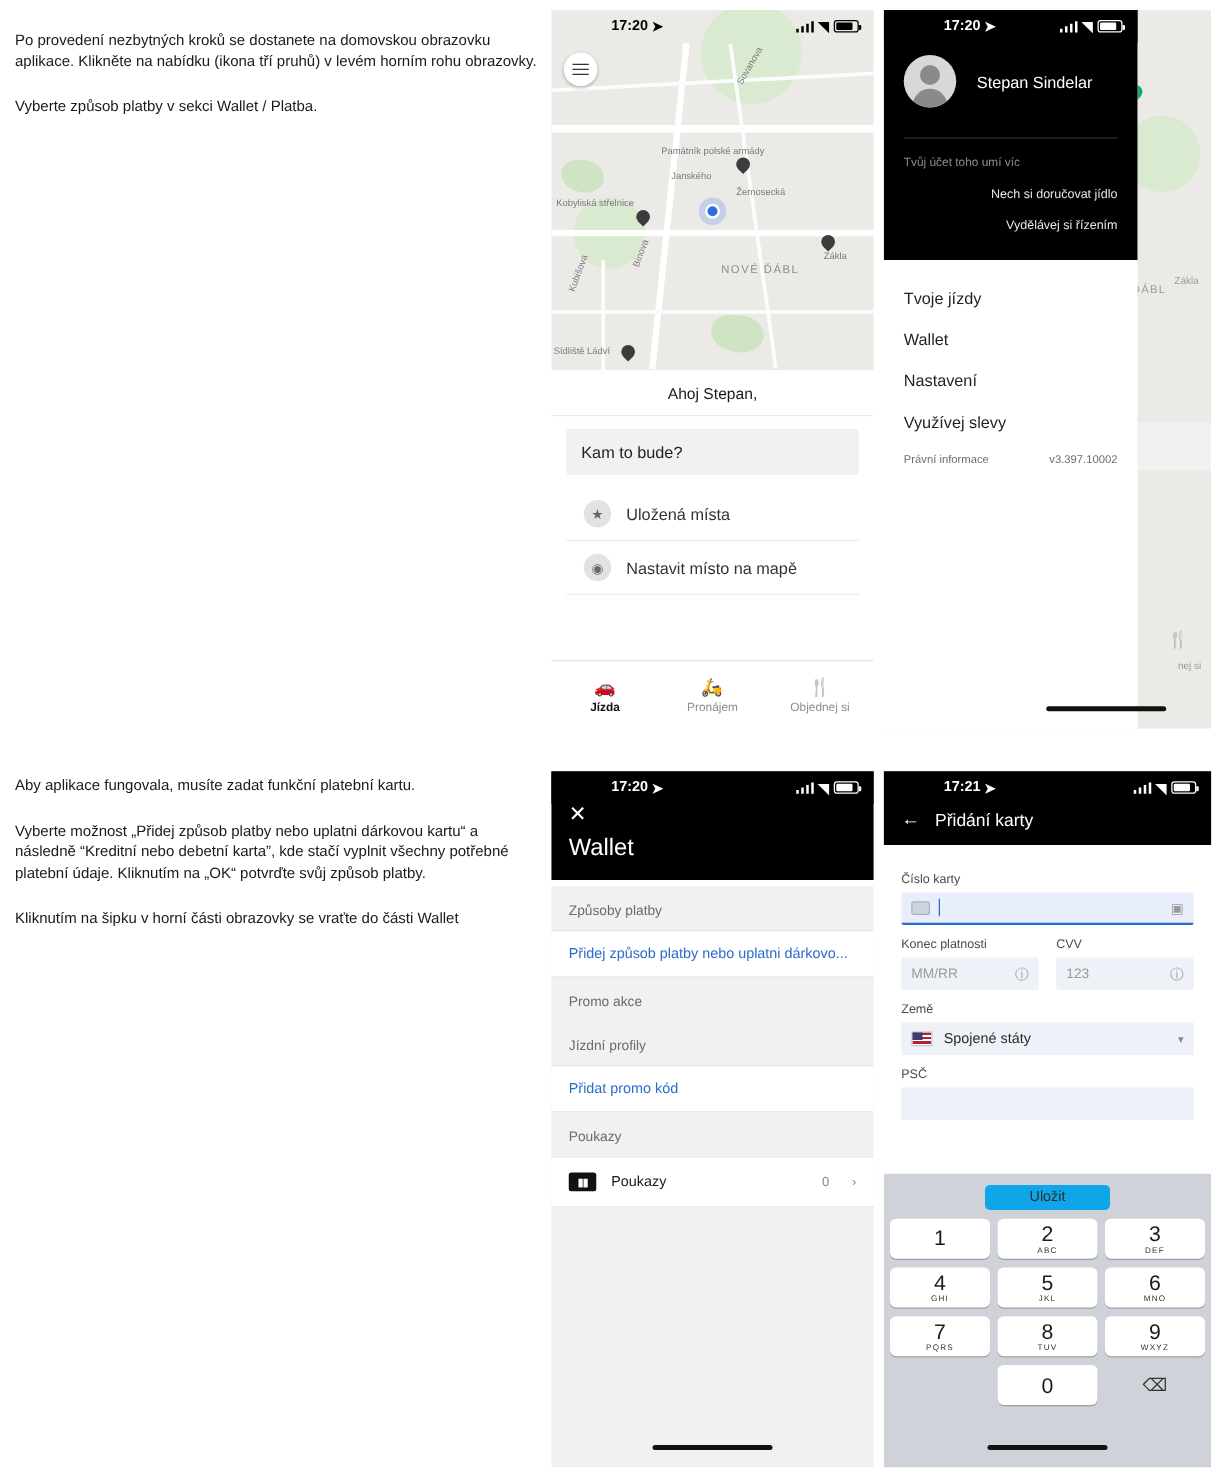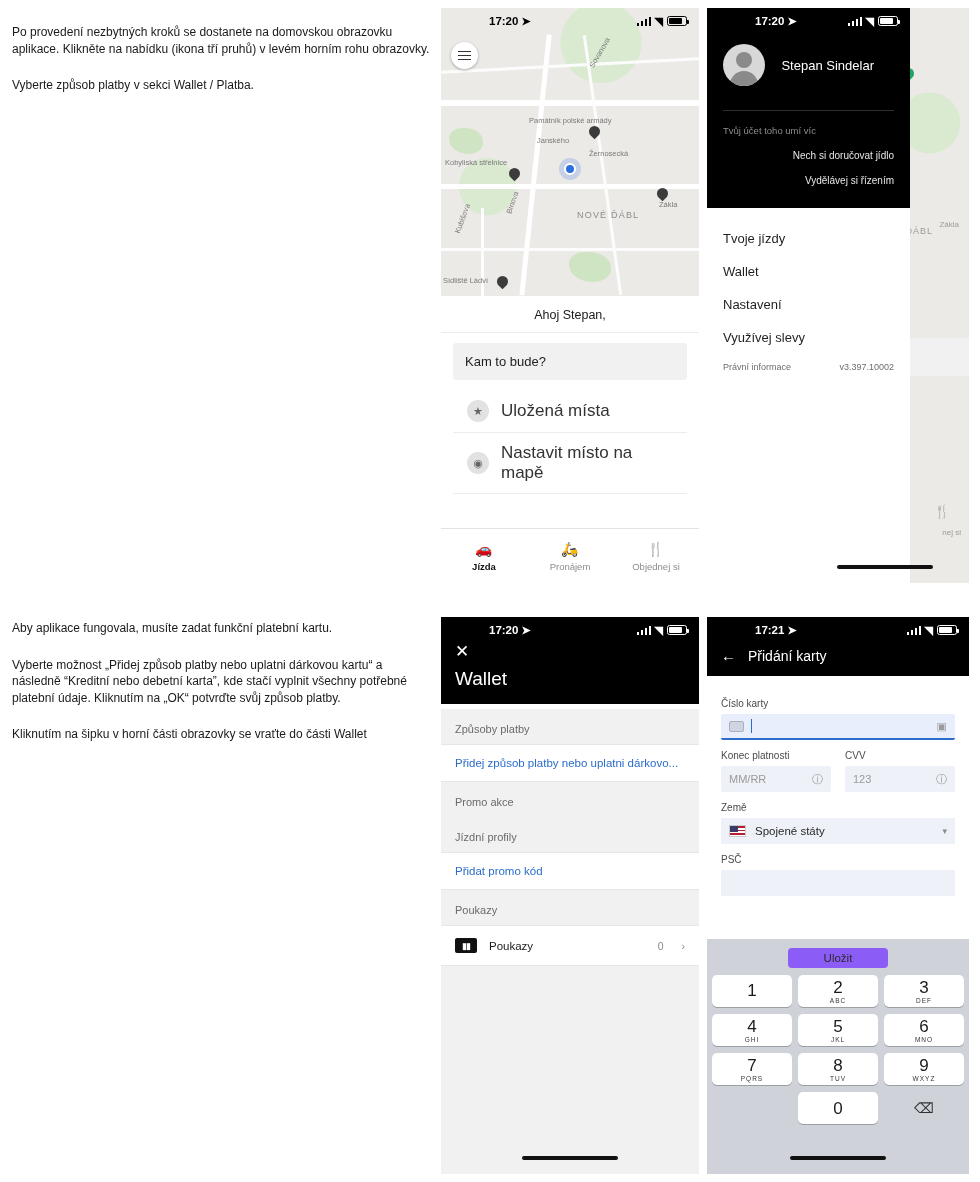--- a/index.html
+++ b/index.html
@@ -77,21 +77,21 @@
   .menu-fab {
     position:absolute; left:10px; top:34px; width:27px; height:27px; border-radius:50%;
     background:#fff; box-shadow:0 1px 3px rgba(0,0,0,.3); display:flex; align-items:center; justify-content:center;
   }
   .menu-fab span { display:block; width:13px; height:1.6px; background:#333; box-shadow:0 -4px 0 #333, 0 4px 0 #333; }
   .greeting { text-align:center; font-size:12.5px; padding:12px 0 10px; border-bottom:1px solid #ececec; }
   .search-box { margin:10px 12px; background:#f1f1f1; border-radius:3px; padding:11px 12px; font-size:13px; color:#222; }
   .place-row { display:flex; align-items:center; gap:12px; padding:10px 14px; border-bottom:1px solid #ececec; margin:0 12px; }
   .place-row:last-of-type { border-bottom:none; }
   .circ { width:22px; height:22px; border-radius:50%; background:#e2e2e2; display:flex; align-items:center; justify-content:center; font-size:11px; color:#666; flex:none; }
-  .place-row .txt { font-size:17px; color:#333; }
+  .place-row .txt { font-size:13px; color:#333; }
   .tabbar { position:absolute; left:0; right:0; bottom:0; border-top:1px solid #e3e3e3; display:flex; height:55px; }
   .tabbar .tab { flex:1; display:flex; flex-direction:column; align-items:center; justify-content:center; gap:4px; font-size:9.5px; color:#8c8c8c; }
   .tabbar .tab.active { color:#111; font-weight:bold; }
   .tabbar .tab .ico { font-size:14px; }
 
   
   .p2 .bg-map {
     position:absolute; inset:0;
     background:
       radial-gradient(circle at 85% 20%, #d9ead0 0 30px, transparent 31px),
@@ -144,21 +144,21 @@
   .finput .caret { width:1.4px; height:14px; background:#2b6ccb; }
   .finput .tail { margin-left:auto; color:#9a9a9a; font-size:11px; }
   .two-col { display:flex; gap:14px; }
   .two-col > div { flex:1; }
   .flag { width:17px; height:12px; margin-right:9px; background:linear-gradient(#b22234 0 18%, #fff 18% 36%, #b22234 36% 54%, #fff 54% 72%, #b22234 72% 90%, #fff 90% 100%); position:relative; border:.5px solid #ccc; }
   .flag::before { content:""; position:absolute; left:0; top:0; width:8px; height:6px; background:#3c3b6e; }
   .select { background:#eef1f7; height:26px; display:flex; align-items:center; padding:0 8px; font-size:11.5px; color:#2a2a2a; }
   .select .chev { margin-left:auto; color:#8a8a8a; font-size:9px; }
   .blank { background:#eef1f7; height:26px; }
   .save-bar { position:absolute; left:0; right:0; top:322px; background:#cfd3d9; text-align:center; padding:9px 0; }
-  .save-bar .btn { display:inline-block; background:#8b5cf6; color:#2c2c2c; font-size:11.5px; padding:4px 36px; border-radius:4px; }
+  .save-bar .btn { display:inline-block; background:#0ea5e9; color:#2c2c2c; font-size:11.5px; padding:4px 36px; border-radius:4px; }
   .keypad { position:absolute; left:0; right:0; top:352px; bottom:0; background:#cfd3d9; padding:6px 5px 0; }
   .krow { display:flex; gap:6px; margin-bottom:7px; }
   .key { flex:1; background:#fff; border-radius:5px; height:32px; display:flex; flex-direction:column; align-items:center; justify-content:center; box-shadow:0 1px 0 rgba(0,0,0,.25); }
   .key .num { font-size:17px; line-height:1; }
   .key .sub { font-size:6.5px; letter-spacing:1px; color:#333; margin-top:1px; }
   .key.blankkey { background:transparent; box-shadow:none; }
   .key.del { background:transparent; box-shadow:none; font-size:14px; color:#333; }
 </style>
 </head>
 <body>

